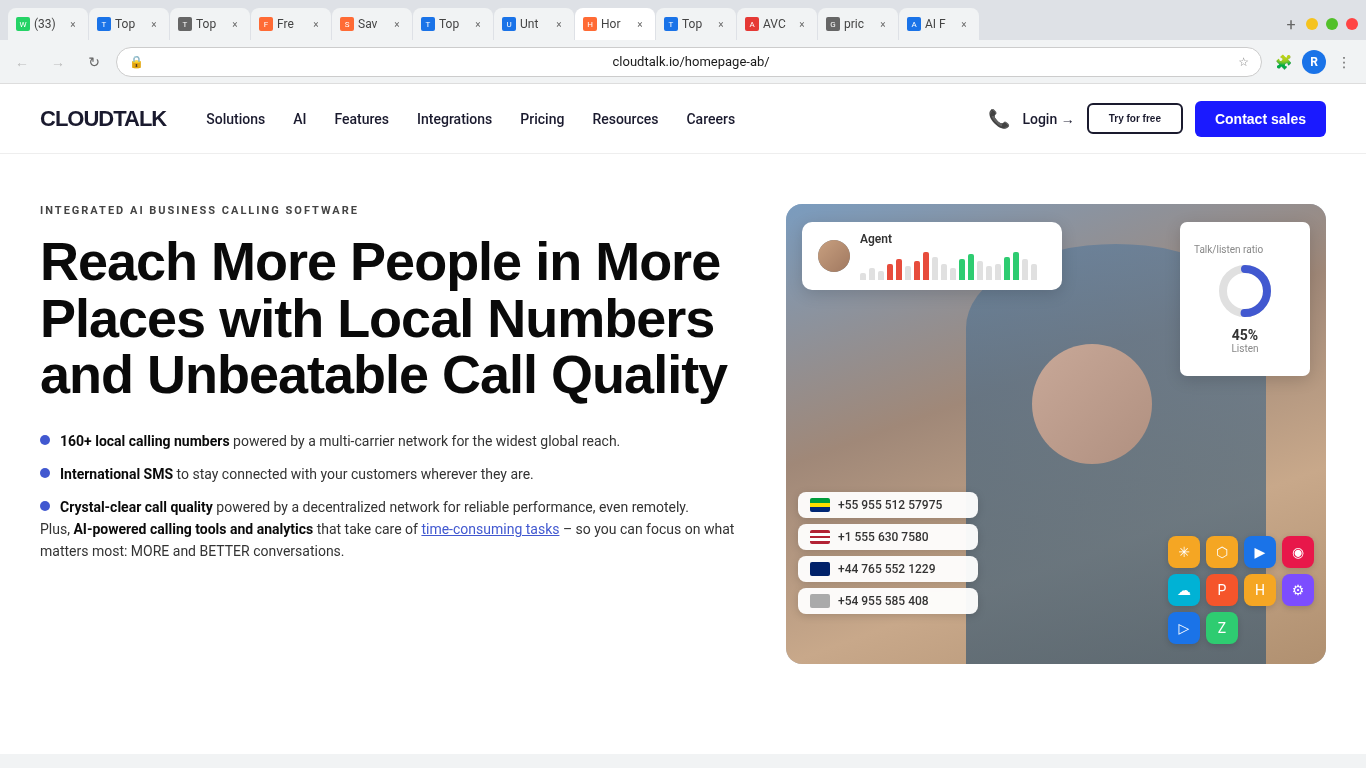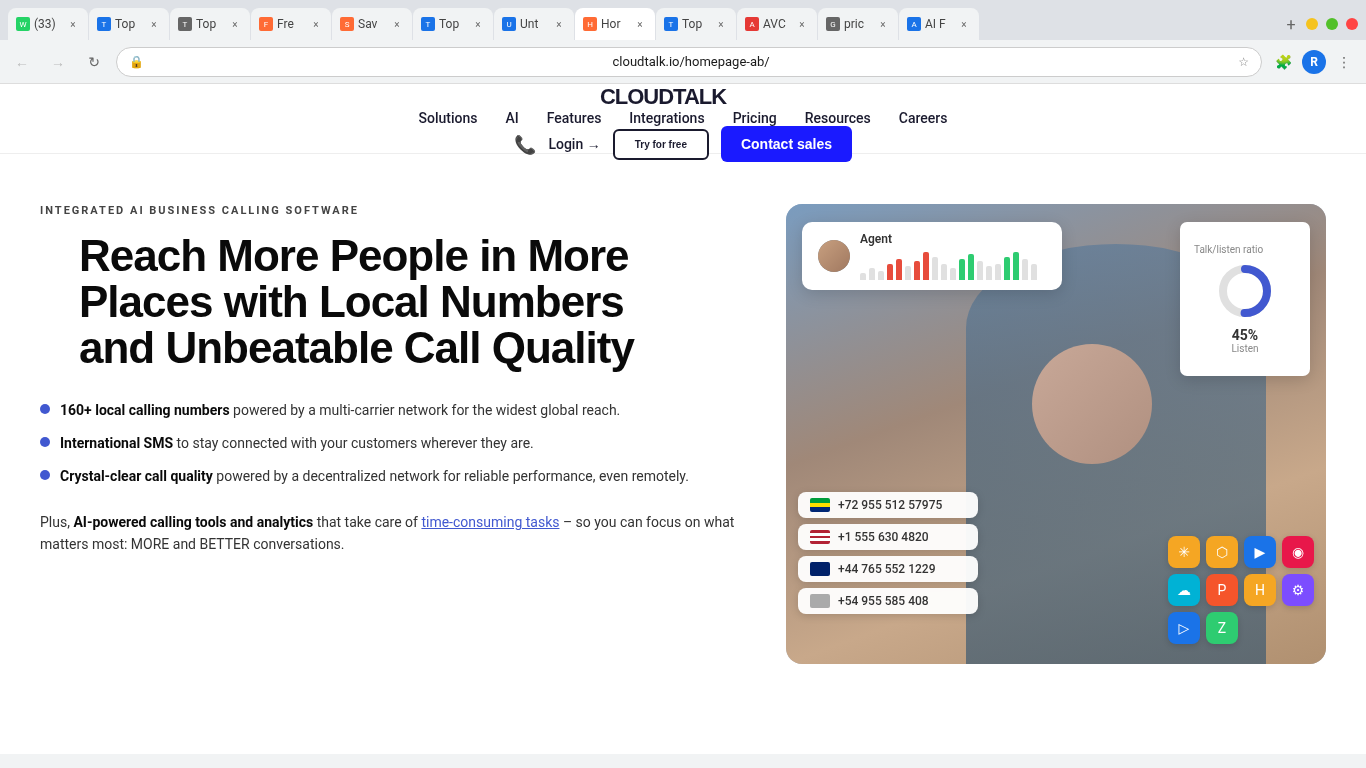--- a/index.html
+++ b/index.html
@@ -30,36 +30,36 @@
     .address-bar-url { flex: 1; font-size: 13px; color: #1a1a1a; text-align: center; }
     .address-icon { font-size: 12px; color: #888; }
     .toolbar-icons { display: flex; align-items: center; gap: 4px; }
     .toolbar-icon { width: 28px; height: 28px; border-radius: 50%; display: flex; align-items: center; justify-content: center; font-size: 14px; color: #666; cursor: pointer; }
     .profile-avatar { width: 24px; height: 24px; border-radius: 50%; background: #1a73e8; color: #fff; display: flex; align-items: center; justify-content: center; font-size: 12px; font-weight: bold; }
 
     
     .website { background: #fff; }
 
     
-    .navbar { display: flex; align-items: center; padding: 0 40px; height: 70px; border-bottom: 1px solid #eee; background: #fff; flex-direction: column; }
+    .navbar { display: flex; align-items: center; padding: 0 40px; height: 70px; border-bottom: 1px solid #eee; background: #fff; }
     .logo { font-size: 22px; font-weight: 800; letter-spacing: -1px; color: #1a1a2e; margin-right: 40px; text-transform: uppercase; font-family: Arial Black, sans-serif; }
     .nav-links { display: flex; align-items: flex-end; gap: 28px; flex: 1; }
     .nav-link { font-size: 14px; color: #1a1a2e; text-decoration: none; cursor: pointer; font-weight: 500; }
     .nav-right { display: flex; align-items: center; gap: 12px; }
     .phone-icon { font-size: 18px; color: #333; cursor: pointer; }
     .login-btn { display: flex; align-items: center; gap: 4px; font-size: 14px; color: #1a1a2e; cursor: pointer; font-weight: 500; text-decoration: none; }
     .try-free-btn { background: #fff; border: 2px solid #1a1a2e; color: #1a1a2e; padding: 8px 20px; border-radius: 6px; font-size: 10px; font-weight: 600; cursor: pointer; }
     .contact-sales-btn { background: #1a1aff; color: #fff; padding: 10px 20px; border-radius: 6px; font-size: 14px; font-weight: 600; cursor: pointer; border: none; }
 
     
     .hero { display: flex; align-items: flex-start; padding: 50px 40px 40px 40px; min-height: 600px; gap: 40px; position: relative; }
     .hero-left { flex: 1; max-width: 760px; }
     .hero-eyebrow { font-size: 11px; font-weight: 700; letter-spacing: 2px; color: #444; text-transform: uppercase; margin-bottom: 16px; }
-    .hero-title { font-size: 44px; font-weight: 900; line-height: 1.05; color: #0a0a0a; margin-bottom: 28px; letter-spacing: -1px; font-family: Arial Black, 'Helvetica Neue', sans-serif; margin-left: 39px; }
-    .hero-bullets { list-style: none; margin-bottom: 24px; display: flex; flex-direction: column; gap: 12px; }
+    .hero-title { font-size: 54px; font-weight: 900; line-height: 1.05; color: #0a0a0a; margin-bottom: 28px; letter-spacing: -1px; font-family: Arial Black, 'Helvetica Neue', sans-serif; }
+    .hero-bullets { list-style: none; display: flex; flex-direction: column; gap: 12px; }
     .hero-bullet { display: flex; align-items: flex-start; gap: 10px; font-size: 14px; color: #333; line-height: 1.5; }
     .bullet-dot { width: 10px; height: 10px; border-radius: 50%; background: #4158d0; flex-shrink: 0; margin-top: 4px; }
     .hero-bullet strong { font-weight: 700; color: #0a0a0a; }
     .hero-extra { font-size: 14px; color: #333; line-height: 1.6; margin-bottom: 32px; }
     .hero-extra strong { font-weight: 700; color: #0a0a0a; }
     .hero-extra a { color: #4158d0; text-decoration: underline; }
 
     
     .hero-right { width: 540px; flex-shrink: 0; position: relative; height: 460px; }
     .hero-image-bg { position: absolute; top: 0; left: 0; right: 0; bottom: 0; border-radius: 16px; overflow: hidden; background: #b5c5d8; }
@@ -300,25 +300,25 @@
             <div style="position:absolute;top:50%;left:50%;transform:translate(-50%,-50%);text-align:center;">
             </div>
           </div>
           <div class="talk-percent">45%</div>
           <div class="talk-sub">Listen</div>
         </div>
 
         <div class="ui-overlay-numbers" style="position:absolute;bottom:50px;left:12px;z-index:10;" id="numbers-container">
             <div class="number-item">
       <div class="number-flag" style="background:linear-gradient(180deg,#009c3b 33%,#fedf00 33%,#fedf00 66%,#002776 66%);"></div>
-      <span class="number-text">+72 955 512 57975</span>
+      <span class="number-text">+55 955 512 57975</span>
     </div>
             <div class="number-item">
       <div class="number-flag" style="background:linear-gradient(180deg,#b22234 20%,#fff 20%,#fff 40%,#b22234 40%,#b22234 60%,#fff 60%,#fff 80%,#b22234 80%);"></div>
-      <span class="number-text">+1 555 630 4820</span>
+      <span class="number-text">+1 555 630 7580</span>
     </div>
             <div class="number-item">
       <div class="number-flag" style="background:#012169;"></div>
       <span class="number-text">+44 765 552 1229</span>
     </div>
             <div class="number-item">
       <div class="number-flag" style="background:#aaa;"></div>
       <span class="number-text">+54 955 585 408</span>
     </div>
           </div>

